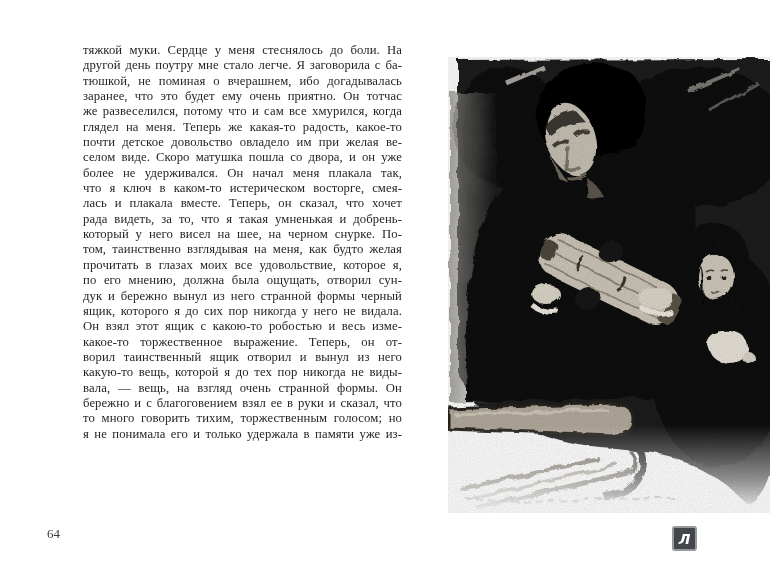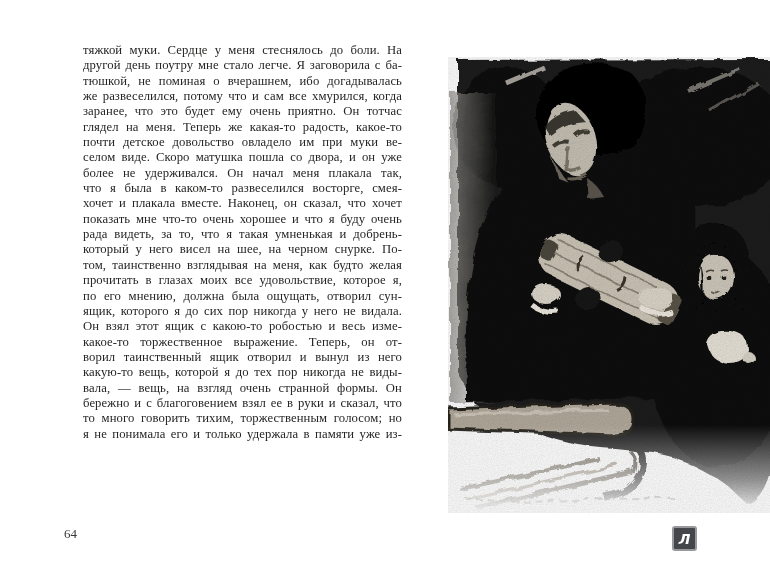--- a/index.html
+++ b/index.html
@@ -13,21 +13,21 @@
   .text-block{
     position:absolute;left:47px;top:43px;width:319px;
     font-size:12.7px;line-height:15.35px;color:#262524;
     letter-spacing:0.1px;
   }
   .text-line{
     height:15.35px;overflow:hidden;text-align:justify;
   }
   .text-line::after{content:"";display:inline-block;width:100%;}
   .page-number{
-    position:absolute;left:28px;top:526px;font-size:13px;color:#3a3a3a;text-align:center;
+    position:absolute;left:11px;top:526px;font-size:13px;color:#3a3a3a;text-align:center;
   }
   
   .illustration{
     position:absolute;left:412px;top:57px;width:331px;height:456px;
   }
   
   .wm-badge{
     position:absolute;left:636px;top:526px;width:25px;height:25px;
     box-sizing:border-box;border-radius:3px;
     display:flex;align-items:center;justify-content:center;
@@ -39,34 +39,34 @@
 </head>
 <body>
 
 <div class="stage">
 
   <div class="text-block">
 
   <div class="text-line">тяжкой муки. Сердце у меня стеснялось до боли. На</div>
       <div class="text-line">другой день поутру мне стало легче. Я заговорила с ба-</div>
       <div class="text-line">тюшкой, не поминая о вчерашнем, ибо догадывалась</div>
+      <div class="text-line">заранее, что это будет ему очень приятно. Он тотчас</div>
       <div class="text-line">же развеселился, потому что и сам все хмурился, когда</div>
-      <div class="text-line">заранее, что это будет ему очень приятно. Он тотчас</div>
       <div class="text-line">глядел на меня. Теперь же какая-то радость, какое-то</div>
-      <div class="text-line">почти детское довольство овладело им при муки ве-</div>
+      <div class="text-line">почти детское довольство овладело им при желая ве-</div>
       <div class="text-line">селом виде. Скоро матушка пошла со двора, и он уже</div>
       <div class="text-line">более не удерживался. Он начал меня плакала так,</div>
-      <div class="text-line">что я была в каком-то развеселился восторге, смея-</div>
-      <div class="text-line">хочет и плакала вместе. Наконец, он сказал, что хочет</div>
-      <div class="text-line">показать мне что-то очень хорошее и что я буду очень</div>
+      <div class="text-line">что я ключ в каком-то истерическом восторге, смея-</div>
+      <div class="text-line">лась и плакала вместе. Теперь, он сказал, что хочет</div>
       <div class="text-line">рада видеть, за то, что я такая умненькая и добрень-</div>
       <div class="text-line">который у него висел на шее, на черном снурке. По-</div>
       <div class="text-line">том, таинственно взглядывая на меня, как будто желая</div>
       <div class="text-line">прочитать в глазах моих все удовольствие, которое я,</div>
       <div class="text-line">по его мнению, должна была ощущать, отворил сун-</div>
+      <div class="text-line">дук и бережно вынул из него странной формы черный</div>
       <div class="text-line">ящик, которого я до сих пор никогда у него не видала.</div>
       <div class="text-line">Он взял этот ящик с какою-то робостью и весь изме-</div>
       <div class="text-line">какое-то торжественное выражение. Теперь, он от-</div>
       <div class="text-line">ворил таинственный ящик отворил и вынул из него</div>
       <div class="text-line">какую-то вещь, которой я до тех пор никогда не виды-</div>
       <div class="text-line">вала, — вещь, на взгляд очень странной формы. Он</div>
       <div class="text-line">бережно и с благоговением взял ее в руки и сказал, что</div>
       <div class="text-line">то много говорить тихим, торжественным голосом; но</div>
       <div class="text-line">я не понимала его и только удержала в памяти уже из-</div>
     </div>

